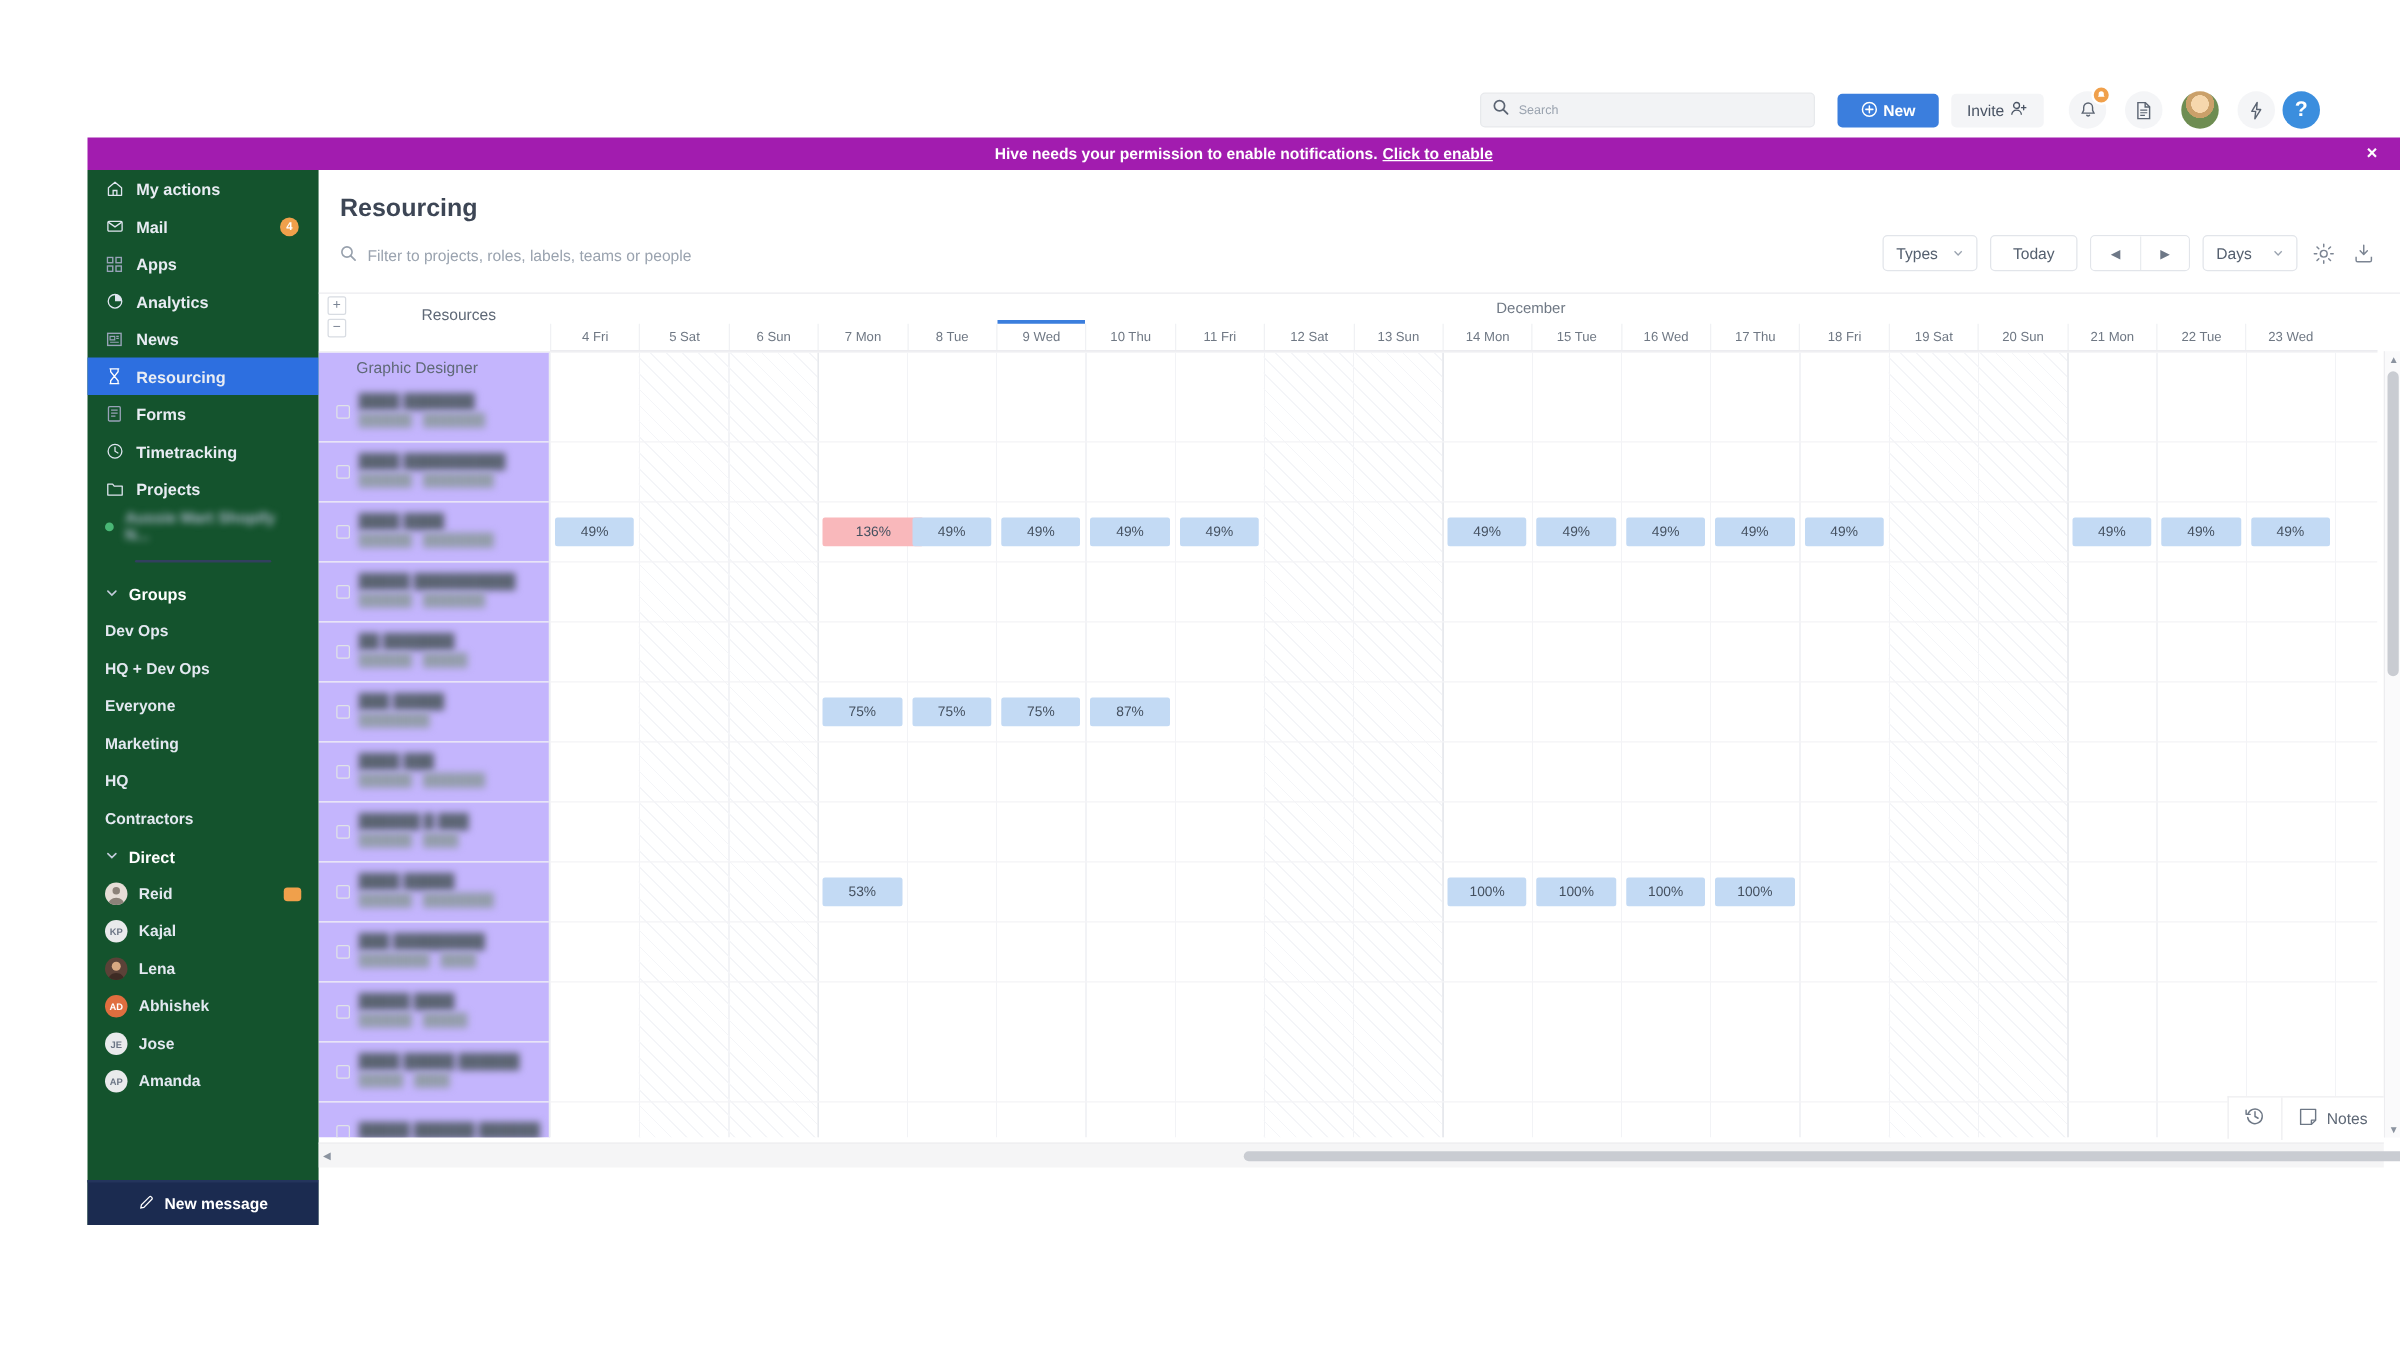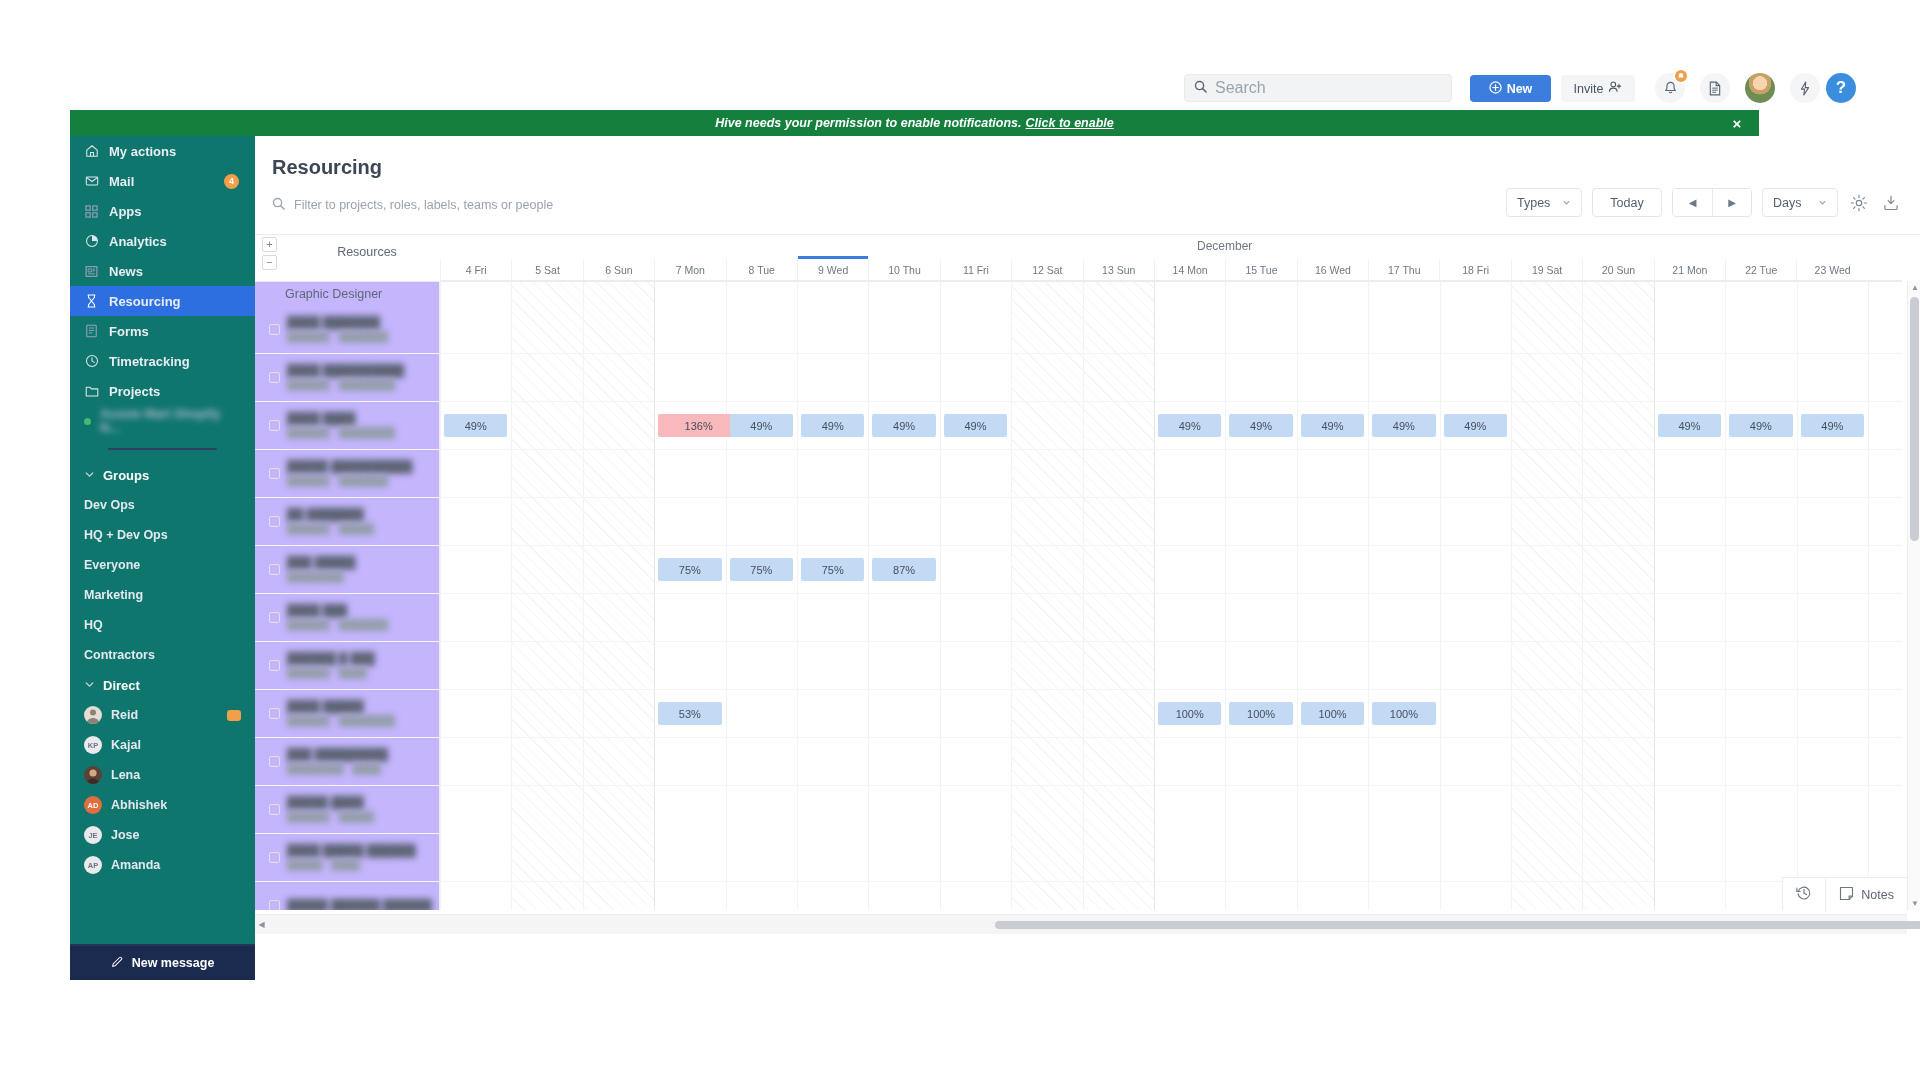--- a/index.html
+++ b/index.html
@@ -27,21 +27,21 @@
   }
   .brand-pencil { display: inline-block; width: 14px; height: 14px; position: relative; top: 2px; }
 
   .search-box {
     position: absolute; left: 1184px; top: 74px; width: 268px; height: 28px;
     background: #f2f3f5; border: 1px solid #e7e9ec; border-radius: 4px;
     display: flex; align-items: center; padding: 0 9px; gap: 8px;
   }
   .search-box input {
     border: none; background: transparent; outline: none;
-    font-size: 16px; color: #5b6472; font-family: "Liberation Sans", sans-serif;
+    font-size: 10px; color: #5b6472; font-family: "Liberation Sans", sans-serif;
     width: 100%;
   }
   .search-box input::placeholder { color: #9aa3af; }
 
   .btn-new {
     position: absolute; left: 1470px; top: 75px; width: 81px; height: 27px;
     background: #3b7edd; border-radius: 4px; color: #fff;
     font-size: 12.5px; font-weight: 700;
     display: flex; align-items: center; justify-content: center; gap: 5px;
     cursor: pointer;
@@ -70,34 +70,34 @@
   }
   .help-btn {
     position: absolute; left: 1826px; top: 73px; width: 30px; height: 30px;
     border-radius: 50%; background: #3b8ede; color: #fff;
     display: flex; align-items: center; justify-content: center;
     font-size: 17px; font-weight: 700; cursor: pointer;
   }
 
   
   .banner {
-    position: absolute; left: 70px; top: 110px; width: 1689px; height: 26px;
-    background: #15803d; display: flex; align-items: center; justify-content: center;
-    color: #fff; font-size: 12.5px; font-weight: 600; font-style: italic;
+    position: absolute; left: 70px; top: 110px; width: 1850px; height: 26px;
+    background: #a21caf; display: flex; align-items: center; justify-content: center;
+    color: #fff; font-size: 12.5px; font-weight: 600;
   }
   .banner a { color: #fff; text-decoration: underline; margin-left: 4px; }
   .banner-close {
     position: absolute; right: 18px; top: 50%; transform: translateY(-50%);
     color: #fff; font-size: 15px; cursor: pointer; line-height: 1;
   }
 
   
   .sidebar {
     position: absolute; left: 70px; top: 136px; width: 185px; height: 844px;
-    background: #0f766e; color: #fff;
+    background: #14532d; color: #fff;
   }
   .nav-item {
     height: 30px; display: flex; align-items: center; gap: 10px;
     padding: 0 14px; font-size: 13px; font-weight: 700; color: #e8ecf3;
     cursor: pointer; position: relative;
   }
   .nav-item.active { background: #2d6fe0; }
   .nav-icon { width: 15px; height: 15px; display: inline-flex; align-items: center; justify-content: center; flex: 0 0 15px; }
   .nav-badge {
     position: absolute; right: 16px; width: 15px; height: 15px; border-radius: 50%;

